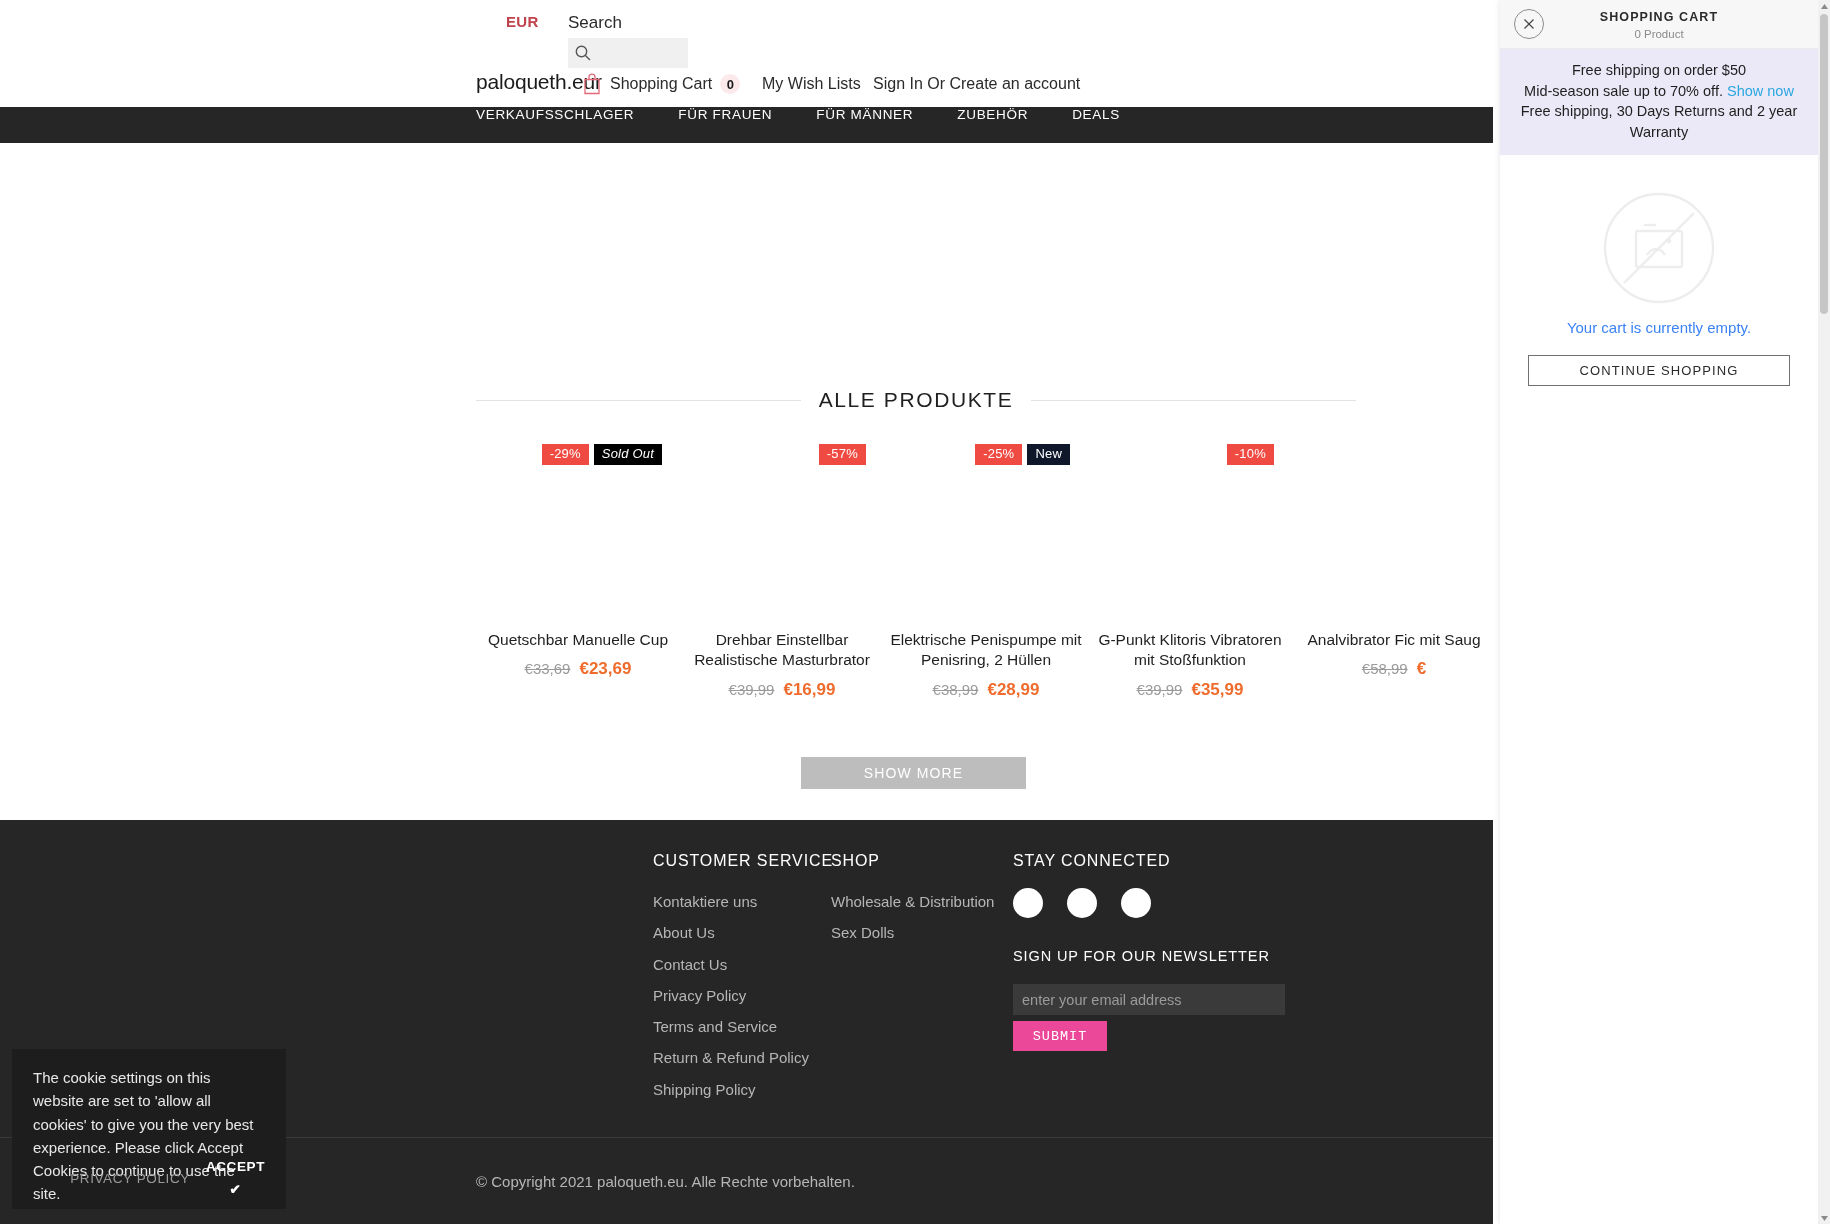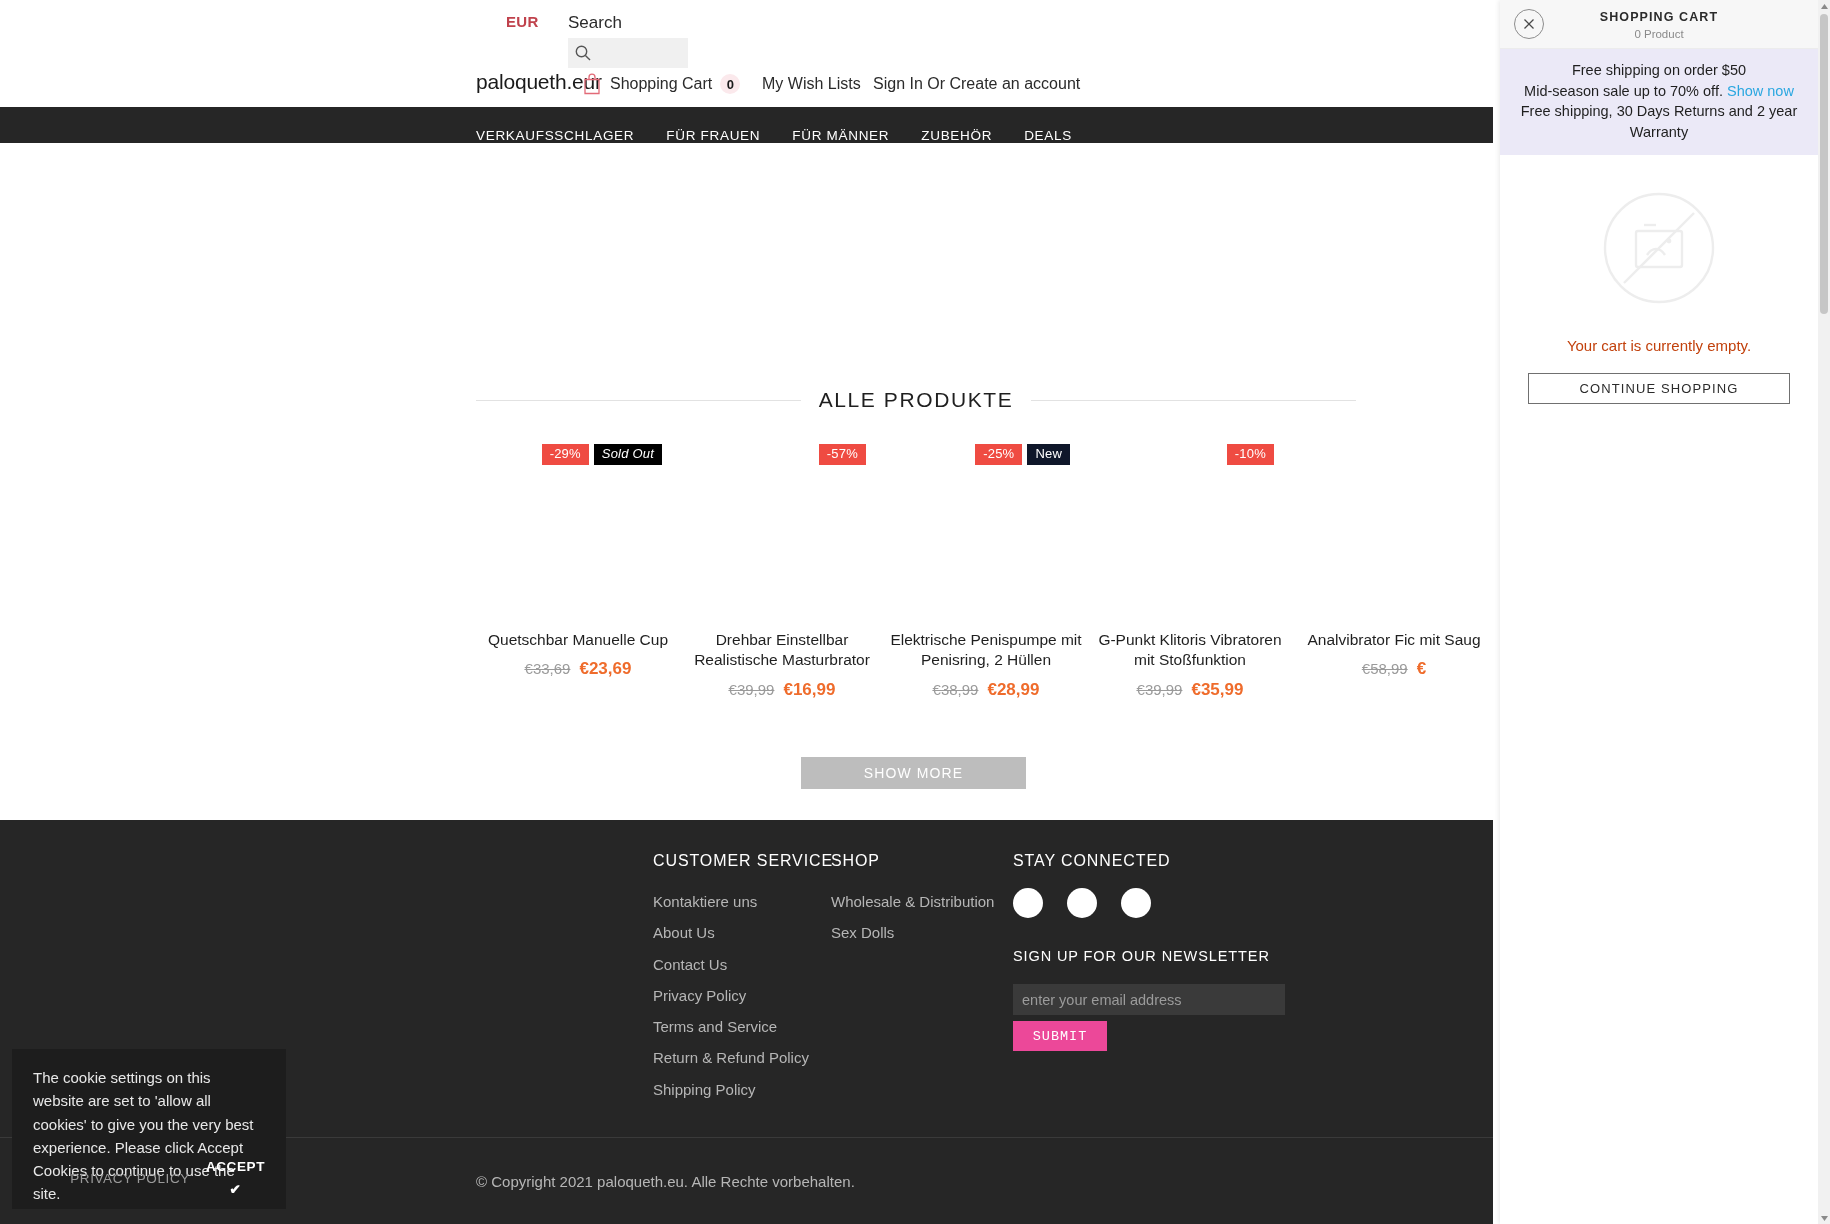--- a/index.html
+++ b/index.html
@@ -70,21 +70,21 @@
   }
 
   
   .navbar {
     position: absolute; left: 0; top: 107px;
     width: 1493px; height: 36px;
     background: #262626;
   }
   .nav-items {
     position: absolute; left: 476px; top: 0;
-    display: flex; align-items: flex-end; height: 36px; gap: 32px;
+    display: flex; align-items: flex-start; height: 36px; gap: 44px;
   }
   .nav-item {
     font-size: 13.5px; color: #ffffff; letter-spacing: .7px;
     white-space: nowrap;
   }
 
   
   .section-head {
     position: absolute; left: 476px; top: 385px;
     width: 880px; height: 30px;
@@ -237,21 +237,21 @@
   .promo {
     background: #ebe9f7; padding: 11px 14px 13px 14px; text-align: center;
   }
   .promo-line { font-size: 14.5px; color: #1f1f1f; line-height: 1.42; }
   .promo-link { color: #2aa7e0; }
   .empty-wrap {
     margin-top: 34px; display: flex; flex-direction: column; align-items: center;
   }
   .empty-icon { width: 118px; height: 118px; }
   .empty-text {
-    margin-top: 30px; font-size: 15px; color: #c2410c;
+    margin-top: 12px; font-size: 15px; color: #3b82f6;
   }
   .continue-btn {
     margin: 19px auto 0 auto; display: block;
     width: 262px; height: 31px;
     background: #ffffff; border: 1px solid #707070; color: #2b2b2b;
     font-size: 13px; letter-spacing: 1.1px;
     font-family: "Liberation Sans", sans-serif;
     cursor: pointer;
   }
 

